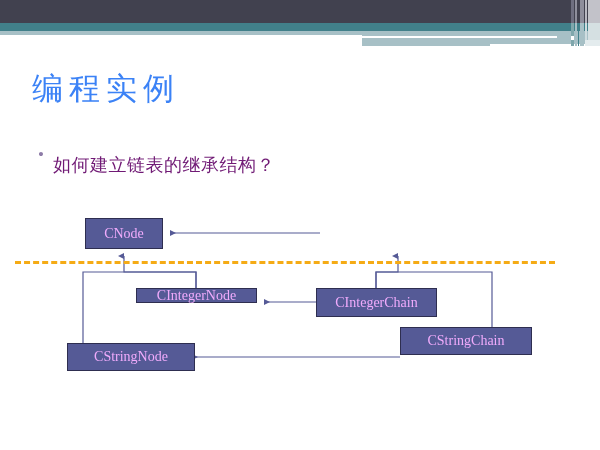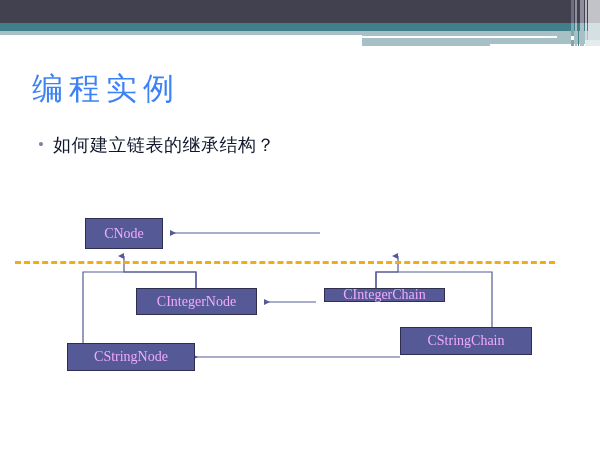--- a/index.html
+++ b/index.html
@@ -106,24 +106,25 @@
   }
   #bullet-dot {
     color: #8E7CA8;
     font-size: 17px;
     line-height: 1;
     margin-right: 9px;
     margin-top: -2px;
   }
   #bullet-text {
     font-size: 18px;
-    color: #0f172a;
+    color: #701a75;
     font-family: "DejaVu Serif", "Liberation Serif", serif;
     letter-spacing: 0.5px;
     white-space: nowrap;
+    margin-top: 20px;
   }
 
   
   #diagram {
     position: absolute;
     left: 0; top: 0;
     width: 600px; height: 450px;
     pointer-events: none;
   }
   .node-box {
@@ -135,22 +136,22 @@
     font-size: 14px;
     display: flex;
     align-items: center;
     justify-content: center;
     box-sizing: border-box;
     white-space: nowrap;
     pointer-events: auto;
   }
   #box-cnode        { left: 85px;  top: 218px; width: 78px;  height: 31px; }
   #box-cchain       { left: 320px; top: 218px; width: 100px; height: 31px; }
-  #box-cintegernode { left: 136px; top: 288px; width: 121px; height: 27px; }
-  #box-cintegerchain{ left: 324px; top: 288px; width: 121px; height: 14px; }
+  #box-cintegernode { left: 136px; top: 288px; width: 121px; height: 15px; }
+  #box-cintegerchain{ left: 316px; top: 288px; width: 121px; height: 29px; }
   #box-cstringnode  { left: 67px;  top: 343px; width: 128px; height: 28px; }
   #box-cstringchain { left: 400px; top: 327px; width: 132px; height: 28px; }
 
   
   #dashed-separator {
     position: absolute;
     left: 15px; top: 261px;
     width: 540px; height: 0;
     border-top: 3px dashed #F5AB15;
   }

